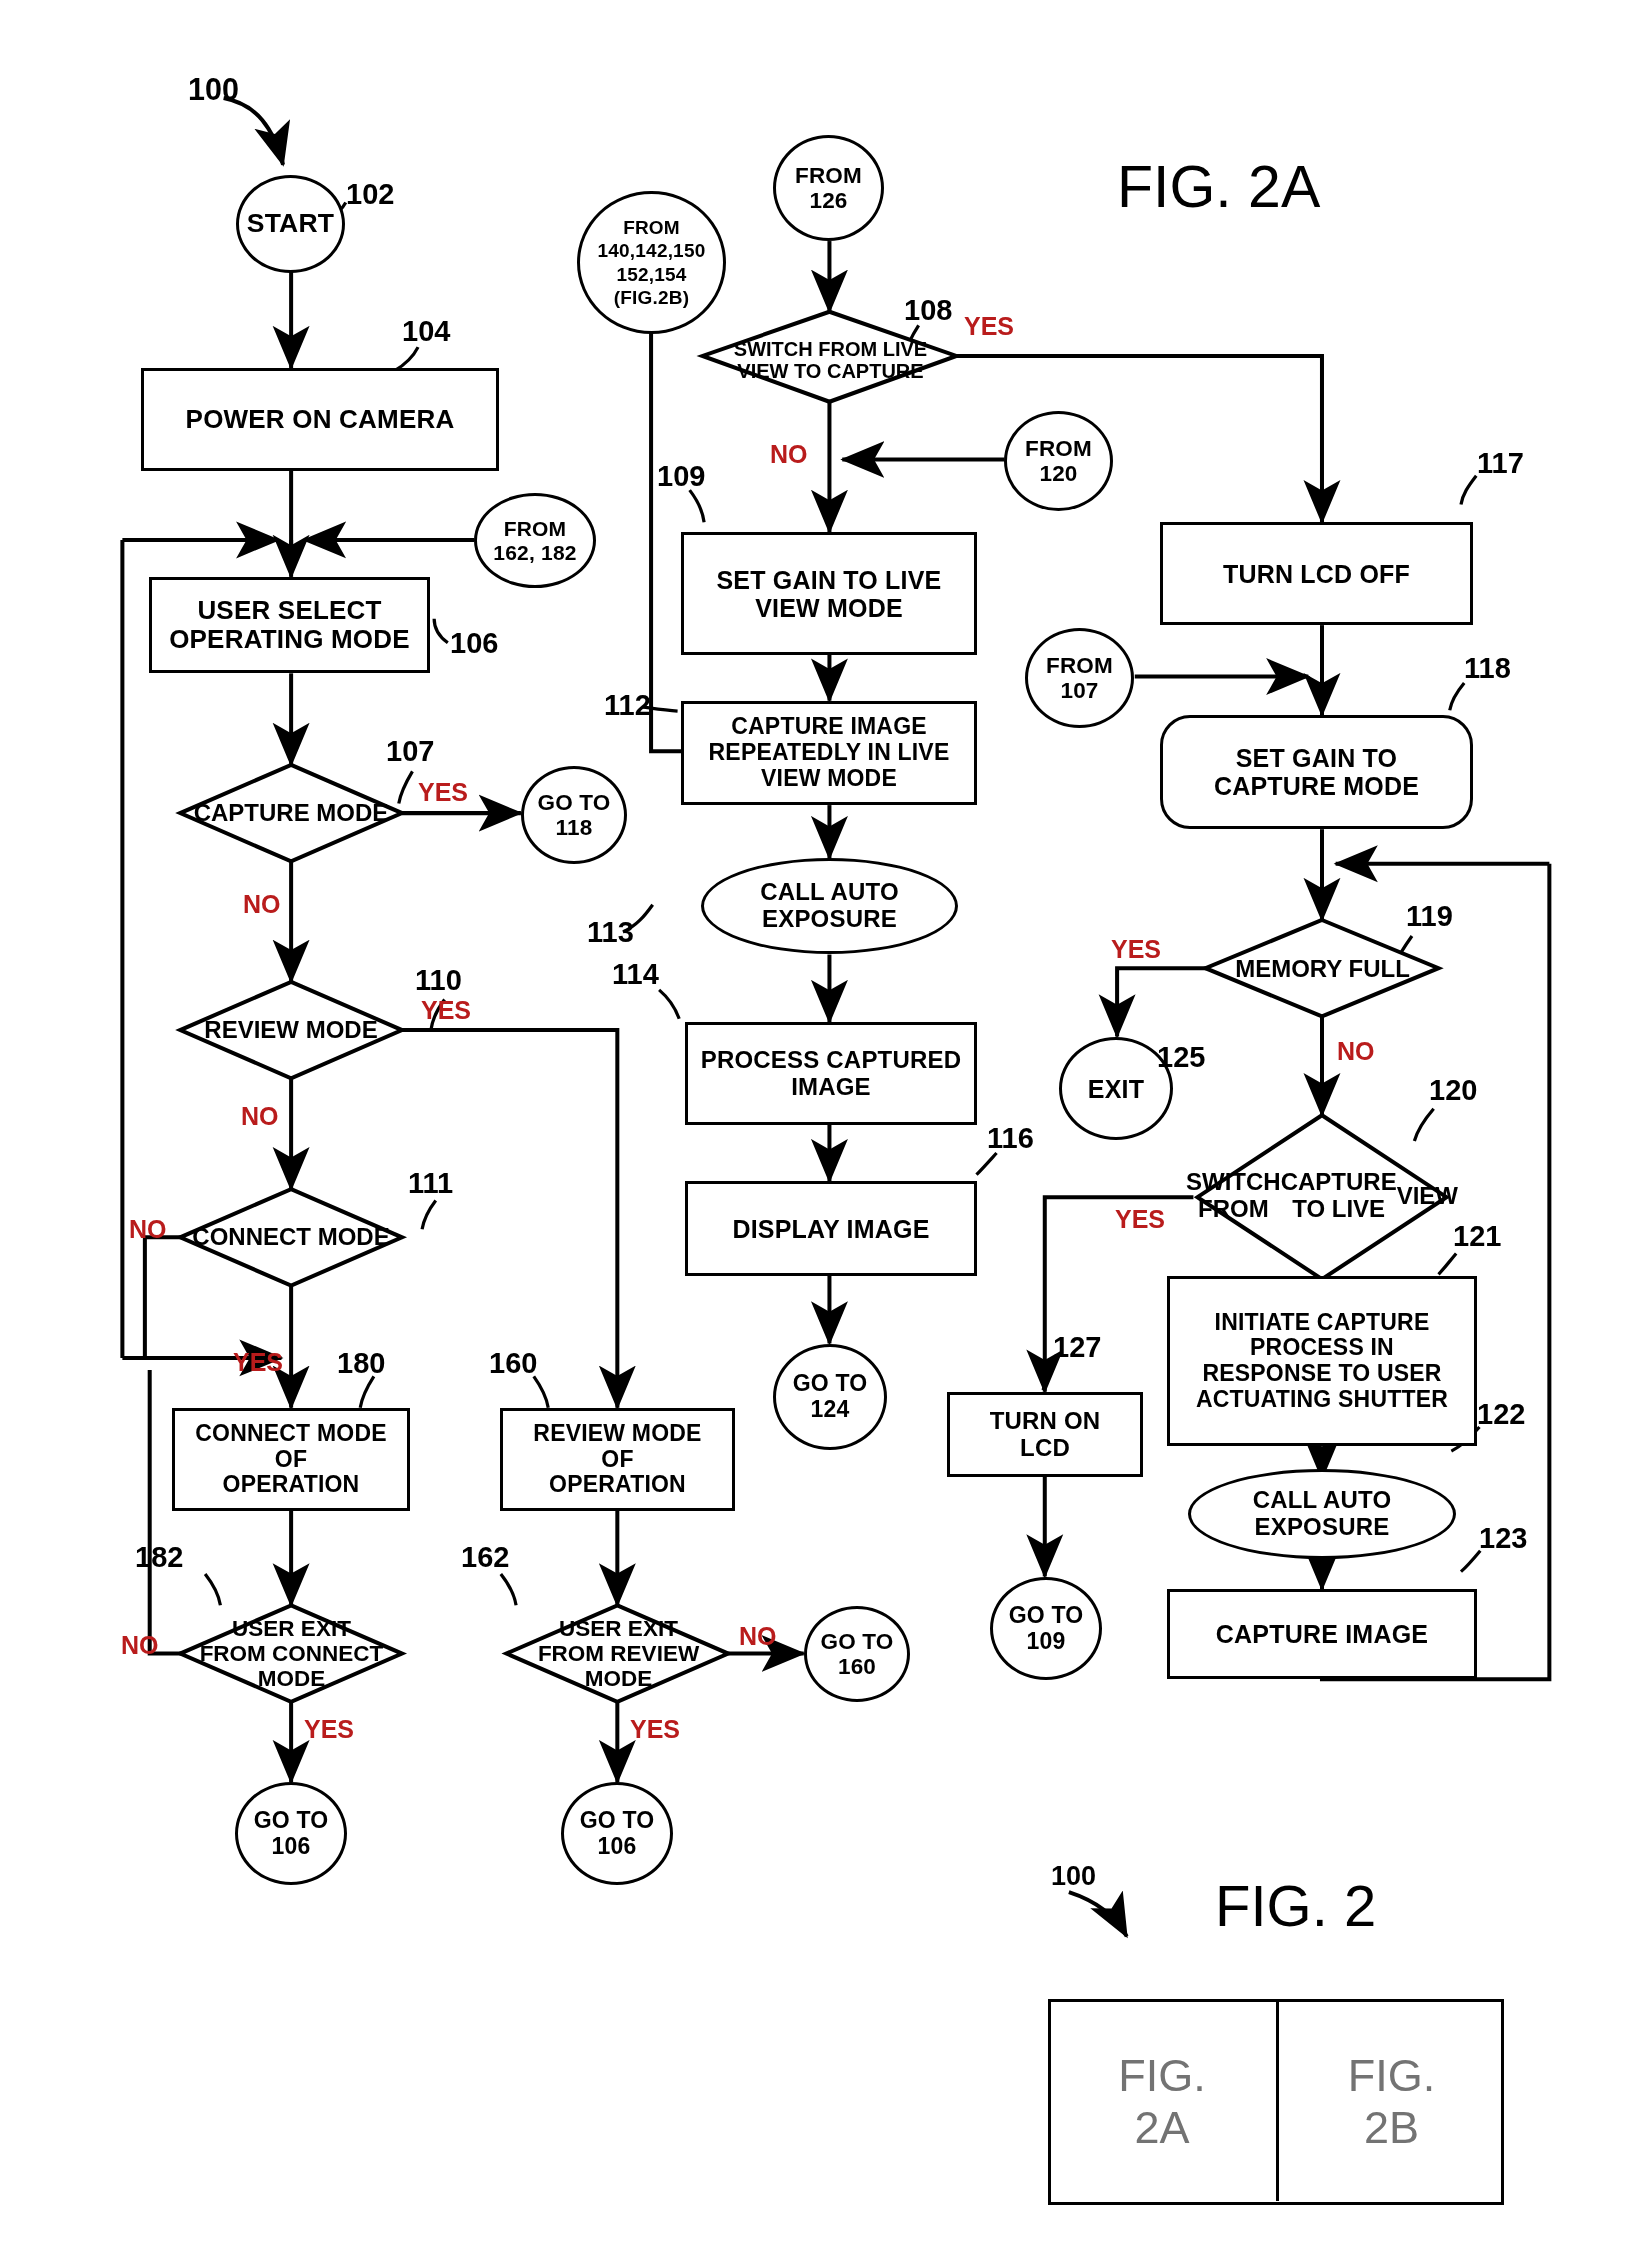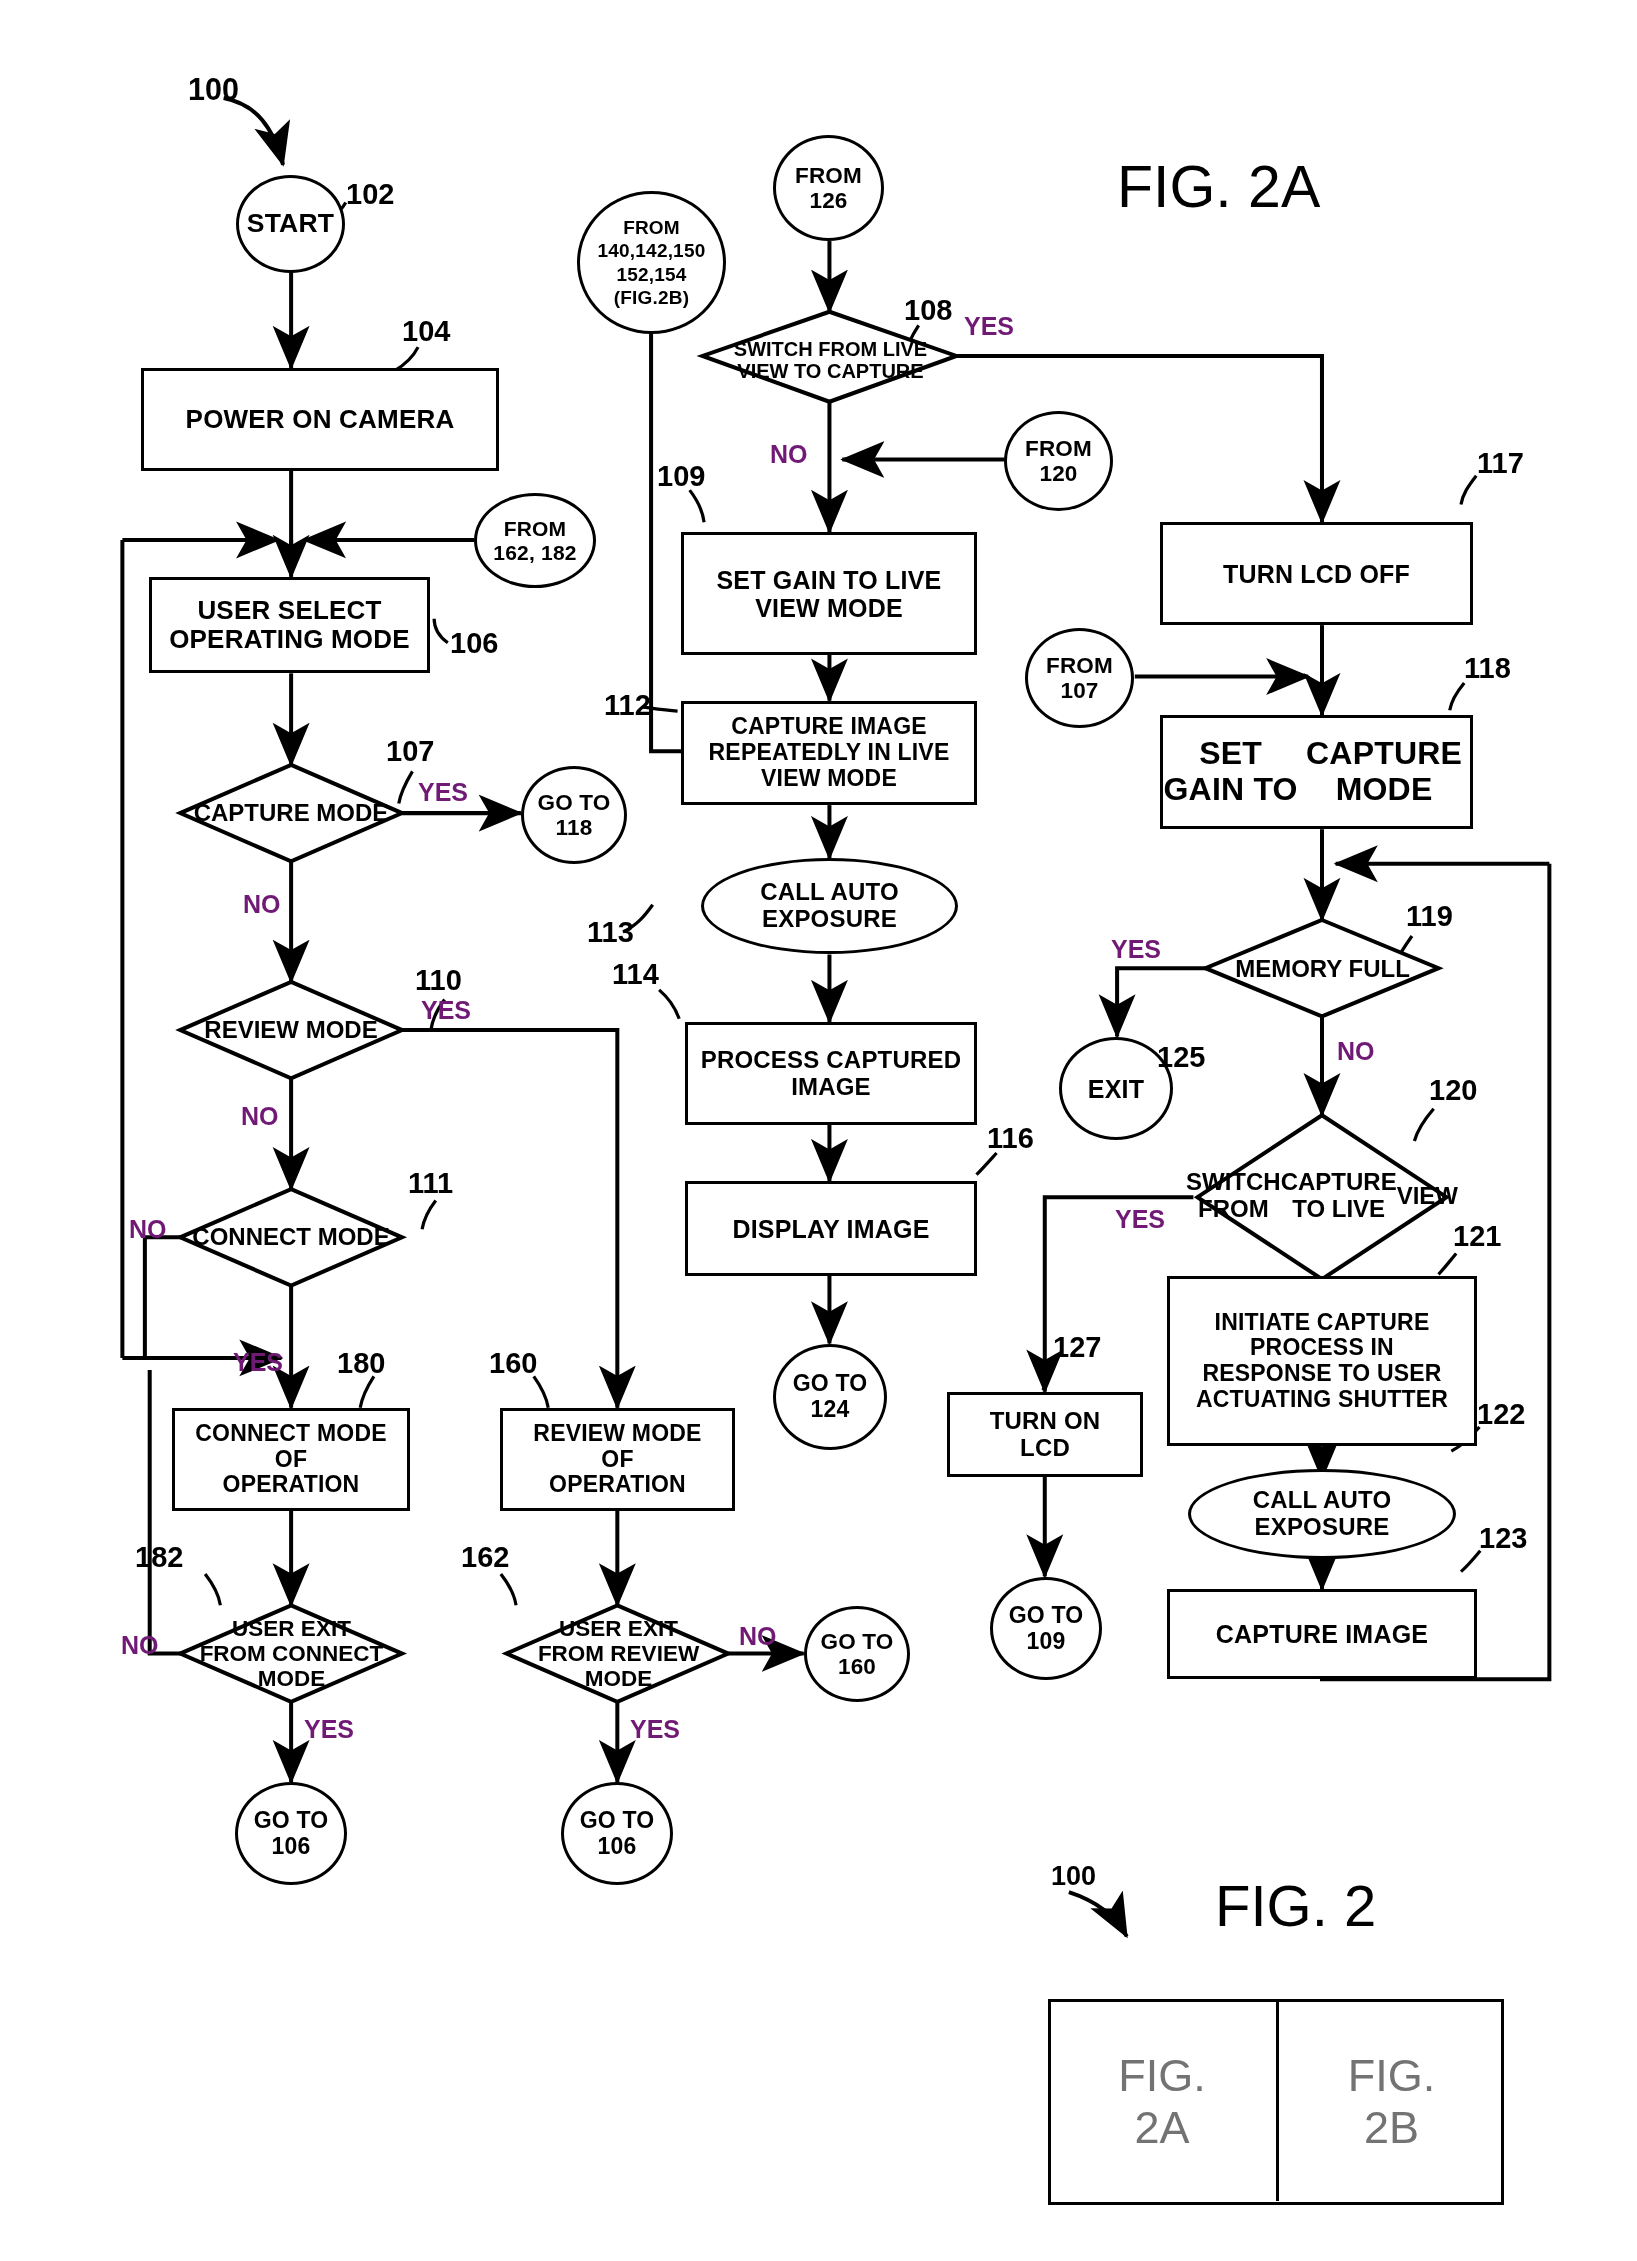--- a/index.html
+++ b/index.html
@@ -9,21 +9,21 @@
 
   .node{position:absolute;box-sizing:border-box;display:flex;align-items:center;
         justify-content:center;text-align:center;color:#000;font-weight:bold;
         letter-spacing:0.2px;line-height:1.12;}
   .rect{border:3.2px solid #000;background:#fff;}
   .circ{border:3.2px solid #000;border-radius:50%;background:#fff;}
   .oval{border:3.2px solid #000;border-radius:50%;background:#fff;}
   .diamond-lbl{position:absolute;display:flex;align-items:center;justify-content:center;
         text-align:center;font-weight:bold;line-height:1.12;color:#000;}
   .refnum{position:absolute;font-weight:bold;color:#000;white-space:nowrap;}
-  .edgelbl{position:absolute;font-weight:bold;color:#701a75;white-space:nowrap;}
+  .edgelbl{position:absolute;font-weight:bold;color:#b91c1c;white-space:nowrap;}
   .figtitle{position:absolute;font-weight:normal;color:#000;white-space:nowrap;}
   .legendcell{position:absolute;display:flex;align-items:center;justify-content:center;
         text-align:center;line-height:1.15;color:#737373;}
   .legendbox{position:absolute;border:3.2px solid #000;background:#fff;box-sizing:border-box;}
   .legenddiv{position:absolute;background:#000;}
 </style>
 </head>
 <body>
 
 <div id="page">
@@ -348,21 +348,21 @@
   <div class="node rect" style="left:1160px;top:522px;width:313px;height:103px;font-size:25px;">
     <span>TURN LCD OFF</span>
   </div>
   <div class="refnum" style="left:1477px;top:447px;font-size:29px;">117</div>
 
   <div class="node circ" style="left:1025px;top:628px;width:109px;height:100px;font-size:22.5px;flex-direction:column;">
     <span>FROM</span>
     <span>107</span>
   </div>
 
-  <div class="node rect" style="left:1160px;top:715px;width:313px;height:114px;font-size:32px;flex-direction:row;">
+  <div class="node rect" style="left:1160px;top:715px;width:313px;height:114px;font-size:25px;flex-direction:column;border-radius:30px;">
     <span>SET GAIN TO</span>
     <span>CAPTURE MODE</span>
   </div>
   <div class="refnum" style="left:1464px;top:652px;font-size:29px;">118</div>
 
   <div class="diamond-lbl" style="left:1213px;top:950px;width:219px;height:39px;font-size:24px;">MEMORY FULL</div>
   <div class="refnum" style="left:1406px;top:900px;font-size:29px;">119</div>
   <div class="edgelbl" style="left:1111px;top:935px;font-size:25px;">YES</div>
   <div class="edgelbl" style="left:1337px;top:1037px;font-size:25px;">NO</div>
 

